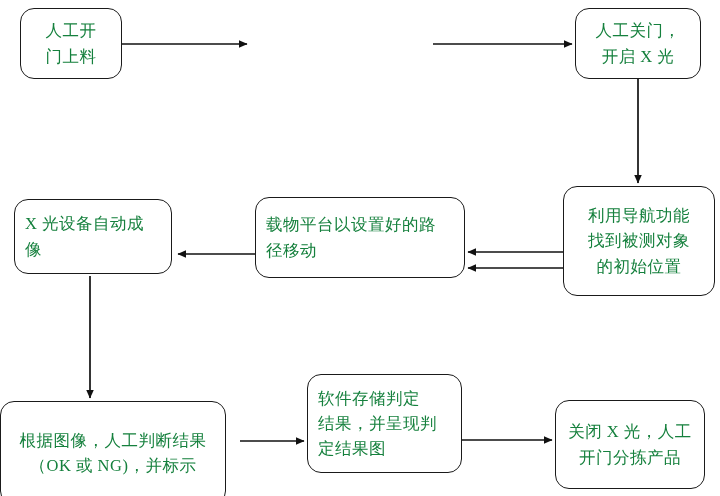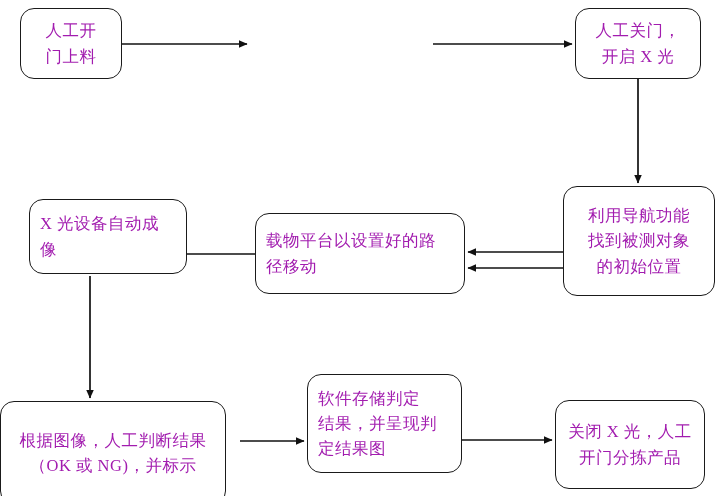--- a/index.html
+++ b/index.html
@@ -34,21 +34,21 @@
     background: #ffffff;
     display: flex;
     align-items: center;
     z-index: 2;
   }
   .node .txt {
     width: 100%;
     padding: 0 10px;
     font-size: 16.5px;
     line-height: 1.52;
-    color: #a21caf;
+    color: #15803d;
     letter-spacing: 0.5px;
     white-space: pre-line;
   }
   .node.center .txt { text-align: center; }
   .node.left   .txt { text-align: left; }
 </style>
 </head>
 <body>
 
 <div id="canvas">
@@ -89,26 +89,26 @@
     <div class="txt">人工关门，
 开启 X 光</div>
   </div>
 
   <div class="node center" style="left:563px; top:186px; width:152px; height:110px;">
     <div class="txt">利用导航功能
 找到被测对象
 的初始位置</div>
   </div>
 
-  <div class="node left" style="left:255px; top:213px; width:210px; height:81px;">
+  <div class="node left" style="left:255px; top:197px; width:210px; height:81px;">
     <div class="txt">载物平台以设置好的路
 径移动</div>
   </div>
 
-  <div class="node left" style="left:29px; top:199px; width:158px; height:75px;">
+  <div class="node left" style="left:14px; top:199px; width:158px; height:75px;">
     <div class="txt">X 光设备自动成
 像</div>
   </div>
 
   <div class="node center" style="left:0; top:401px; width:226px; height:104px;">
     <div class="txt">根据图像，人工判断结果
 （OK 或 NG)，并标示</div>
   </div>
 
   <div class="node left" style="left:307px; top:374px; width:155px; height:99px;">

